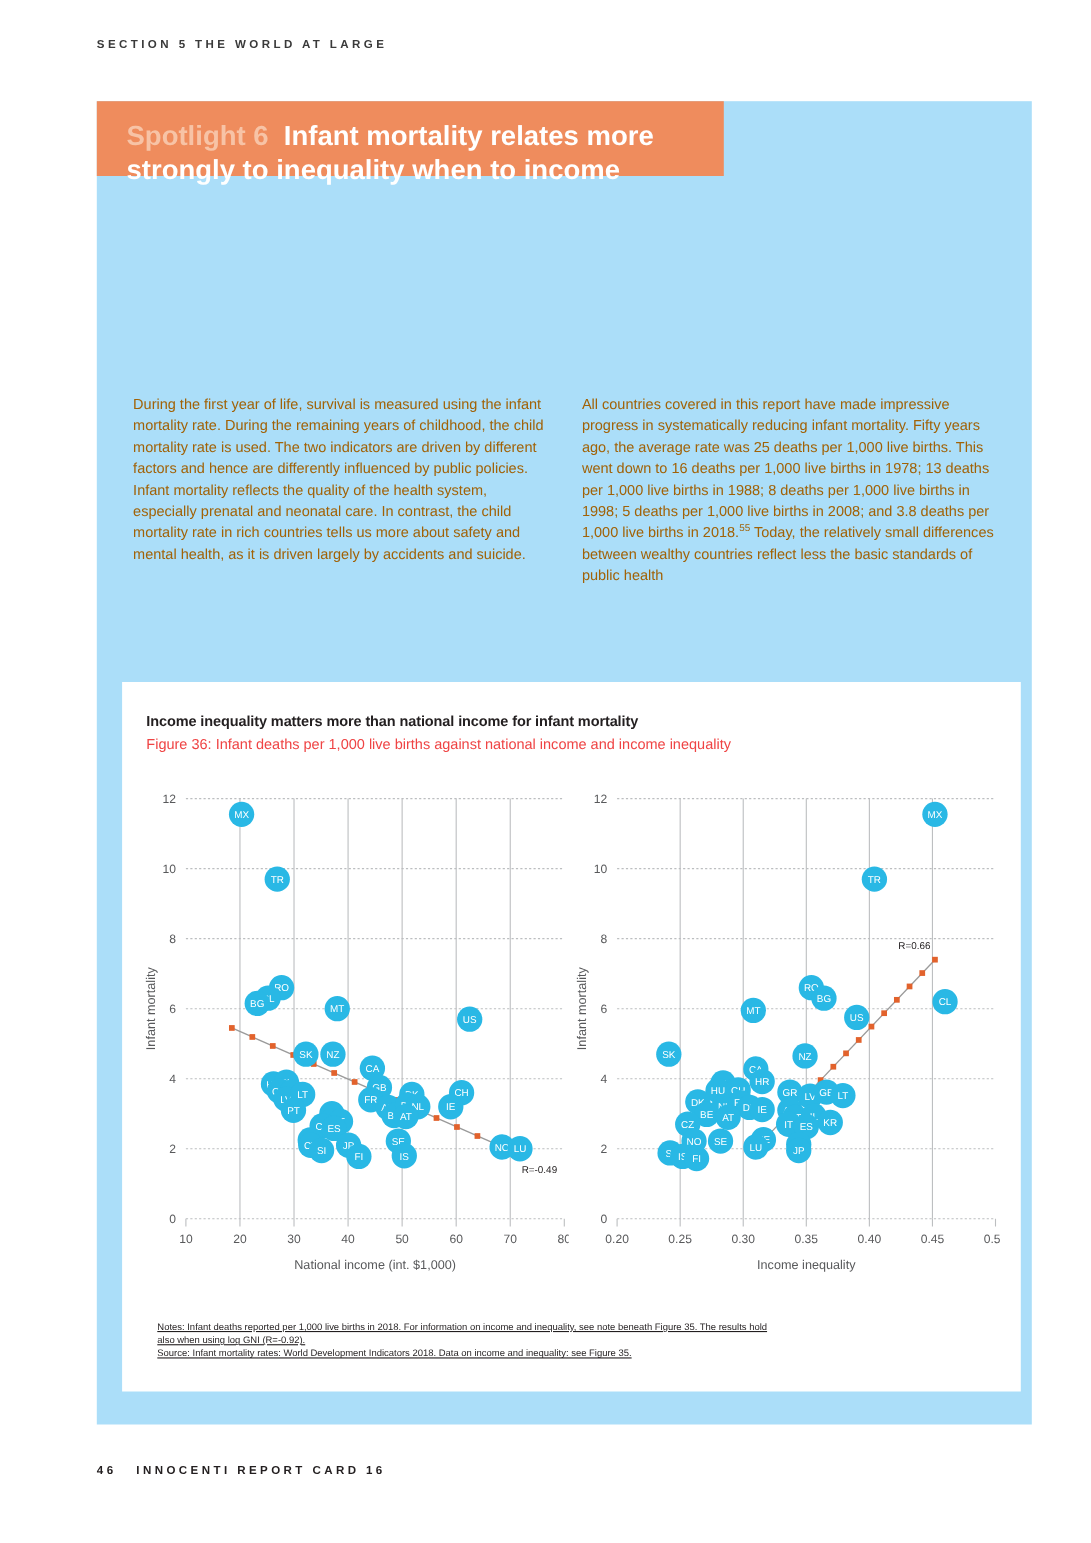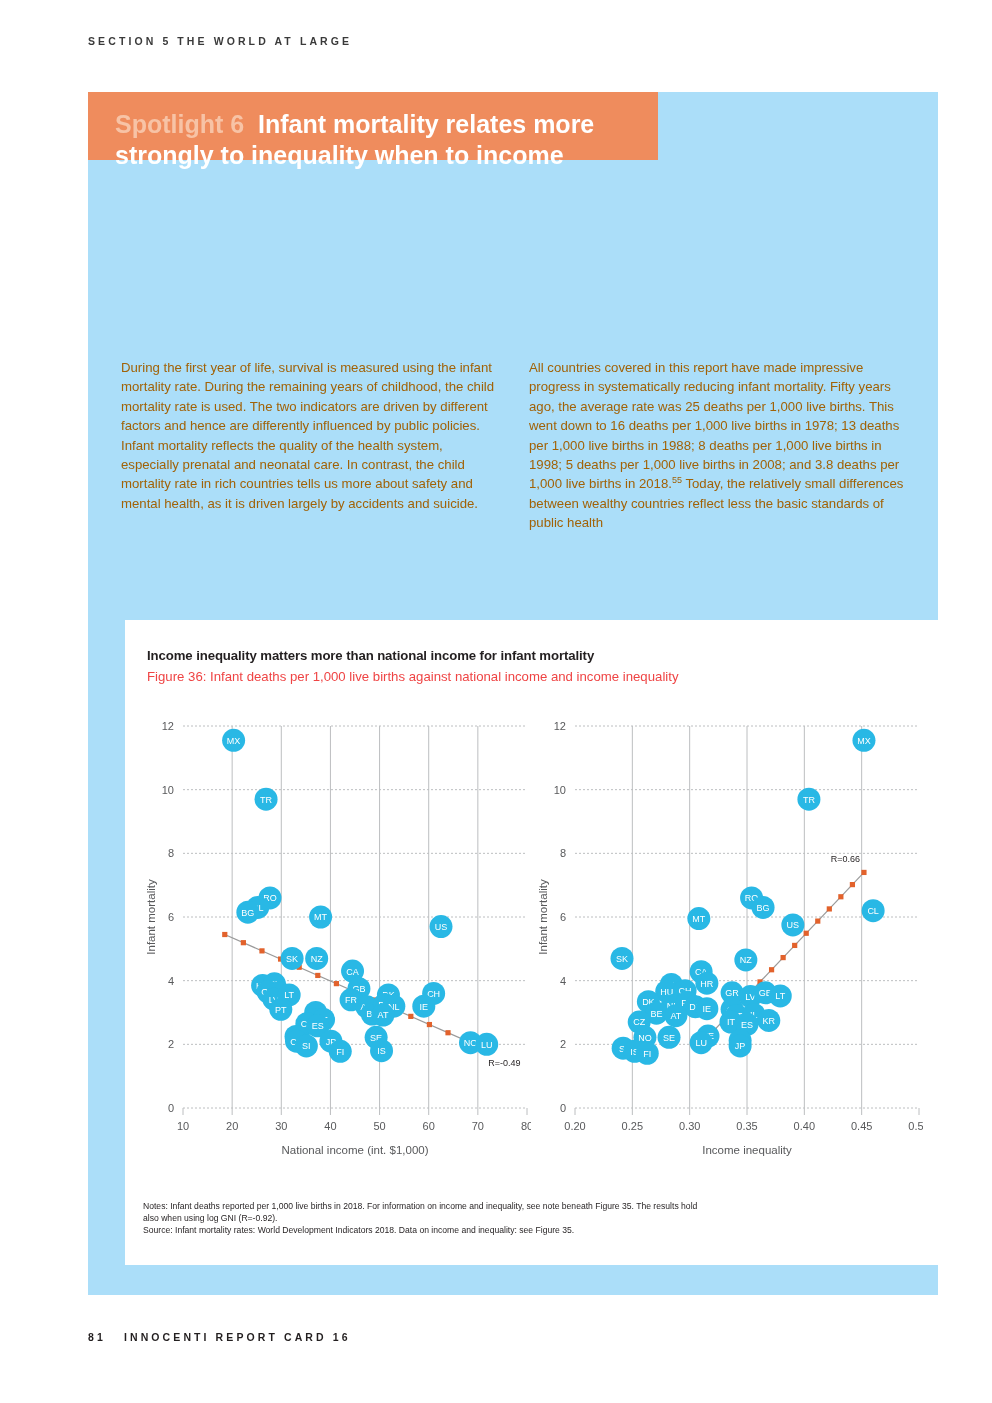--- a/index.html
+++ b/index.html
@@ -42,21 +42,21 @@
     width: 382px;
     font-size: 13.2px; line-height: 19.4px;
     color: #a16207;
   }
   .col-left  { left: 121px; }
   .col-right { left: 529px; }
   .col p { margin:0; }
   sup { font-size: 9px; vertical-align: super; line-height: 0; }
   
   .figure-card {
-    position: absolute; left: 125px; top: 620px;
+    position: absolute; left: 111px; top: 620px;
     width: 817px; height: 645px;
     background: #ffffff;
     padding: 28px 0 0 0;
   }
   .fig-title {
     margin-left: 22px;
     font-size: 13.2px; font-weight: 700; color: #231f20;
     letter-spacing: -0.1px;
   }
   .fig-sub {
@@ -66,21 +66,21 @@
   
   .plots { position: absolute; left: 0; top: 88px; width: 817px; height: 470px; }
   .plot { position: absolute; top: 0; width: 390px; height: 470px; }
   .plot-left  { left: 16px; }
   .plot-right { left: 408px; }
   .plot svg { display:block; }
   
   .notes {
     position: absolute; left: 143px; top: 1200px;
     width: 740px;
-    font-size: 8.6px; line-height: 12.2px; color: #231f20;
+    font-size: 8.6px; line-height: 12.2px; color: #231f20; text-decoration: underline;
   }
   .notes div { white-space: nowrap; }
   
   .footer {
     position: absolute; left: 88px; top: 1331px;
     font-size: 10.5px; font-weight: 700;
     letter-spacing: 3.1px; color: #231f20;
   }
 </style>
 </head>
@@ -553,14 +553,14 @@
   </div>
 </div>
 
 <div class="notes">
   <div>Notes: Infant deaths reported per 1,000 live births in 2018. For information on income and inequality, see note beneath Figure 35. The results hold</div>
   <div>also when using log GNI (R=-0.92).</div>
   <div>Source: Infant mortality rates: World Development Indicators 2018. Data on income and inequality: see Figure 35.</div>
 </div>
 
 <div class="footer">
-  <span>81</span>&nbsp;&nbsp;&nbsp;<span>INNOCENTI REPORT CARD 16</span>
+  <span>46</span>&nbsp;&nbsp;&nbsp;<span>INNOCENTI REPORT CARD 16</span>
 </div>
 
 </body></html>

